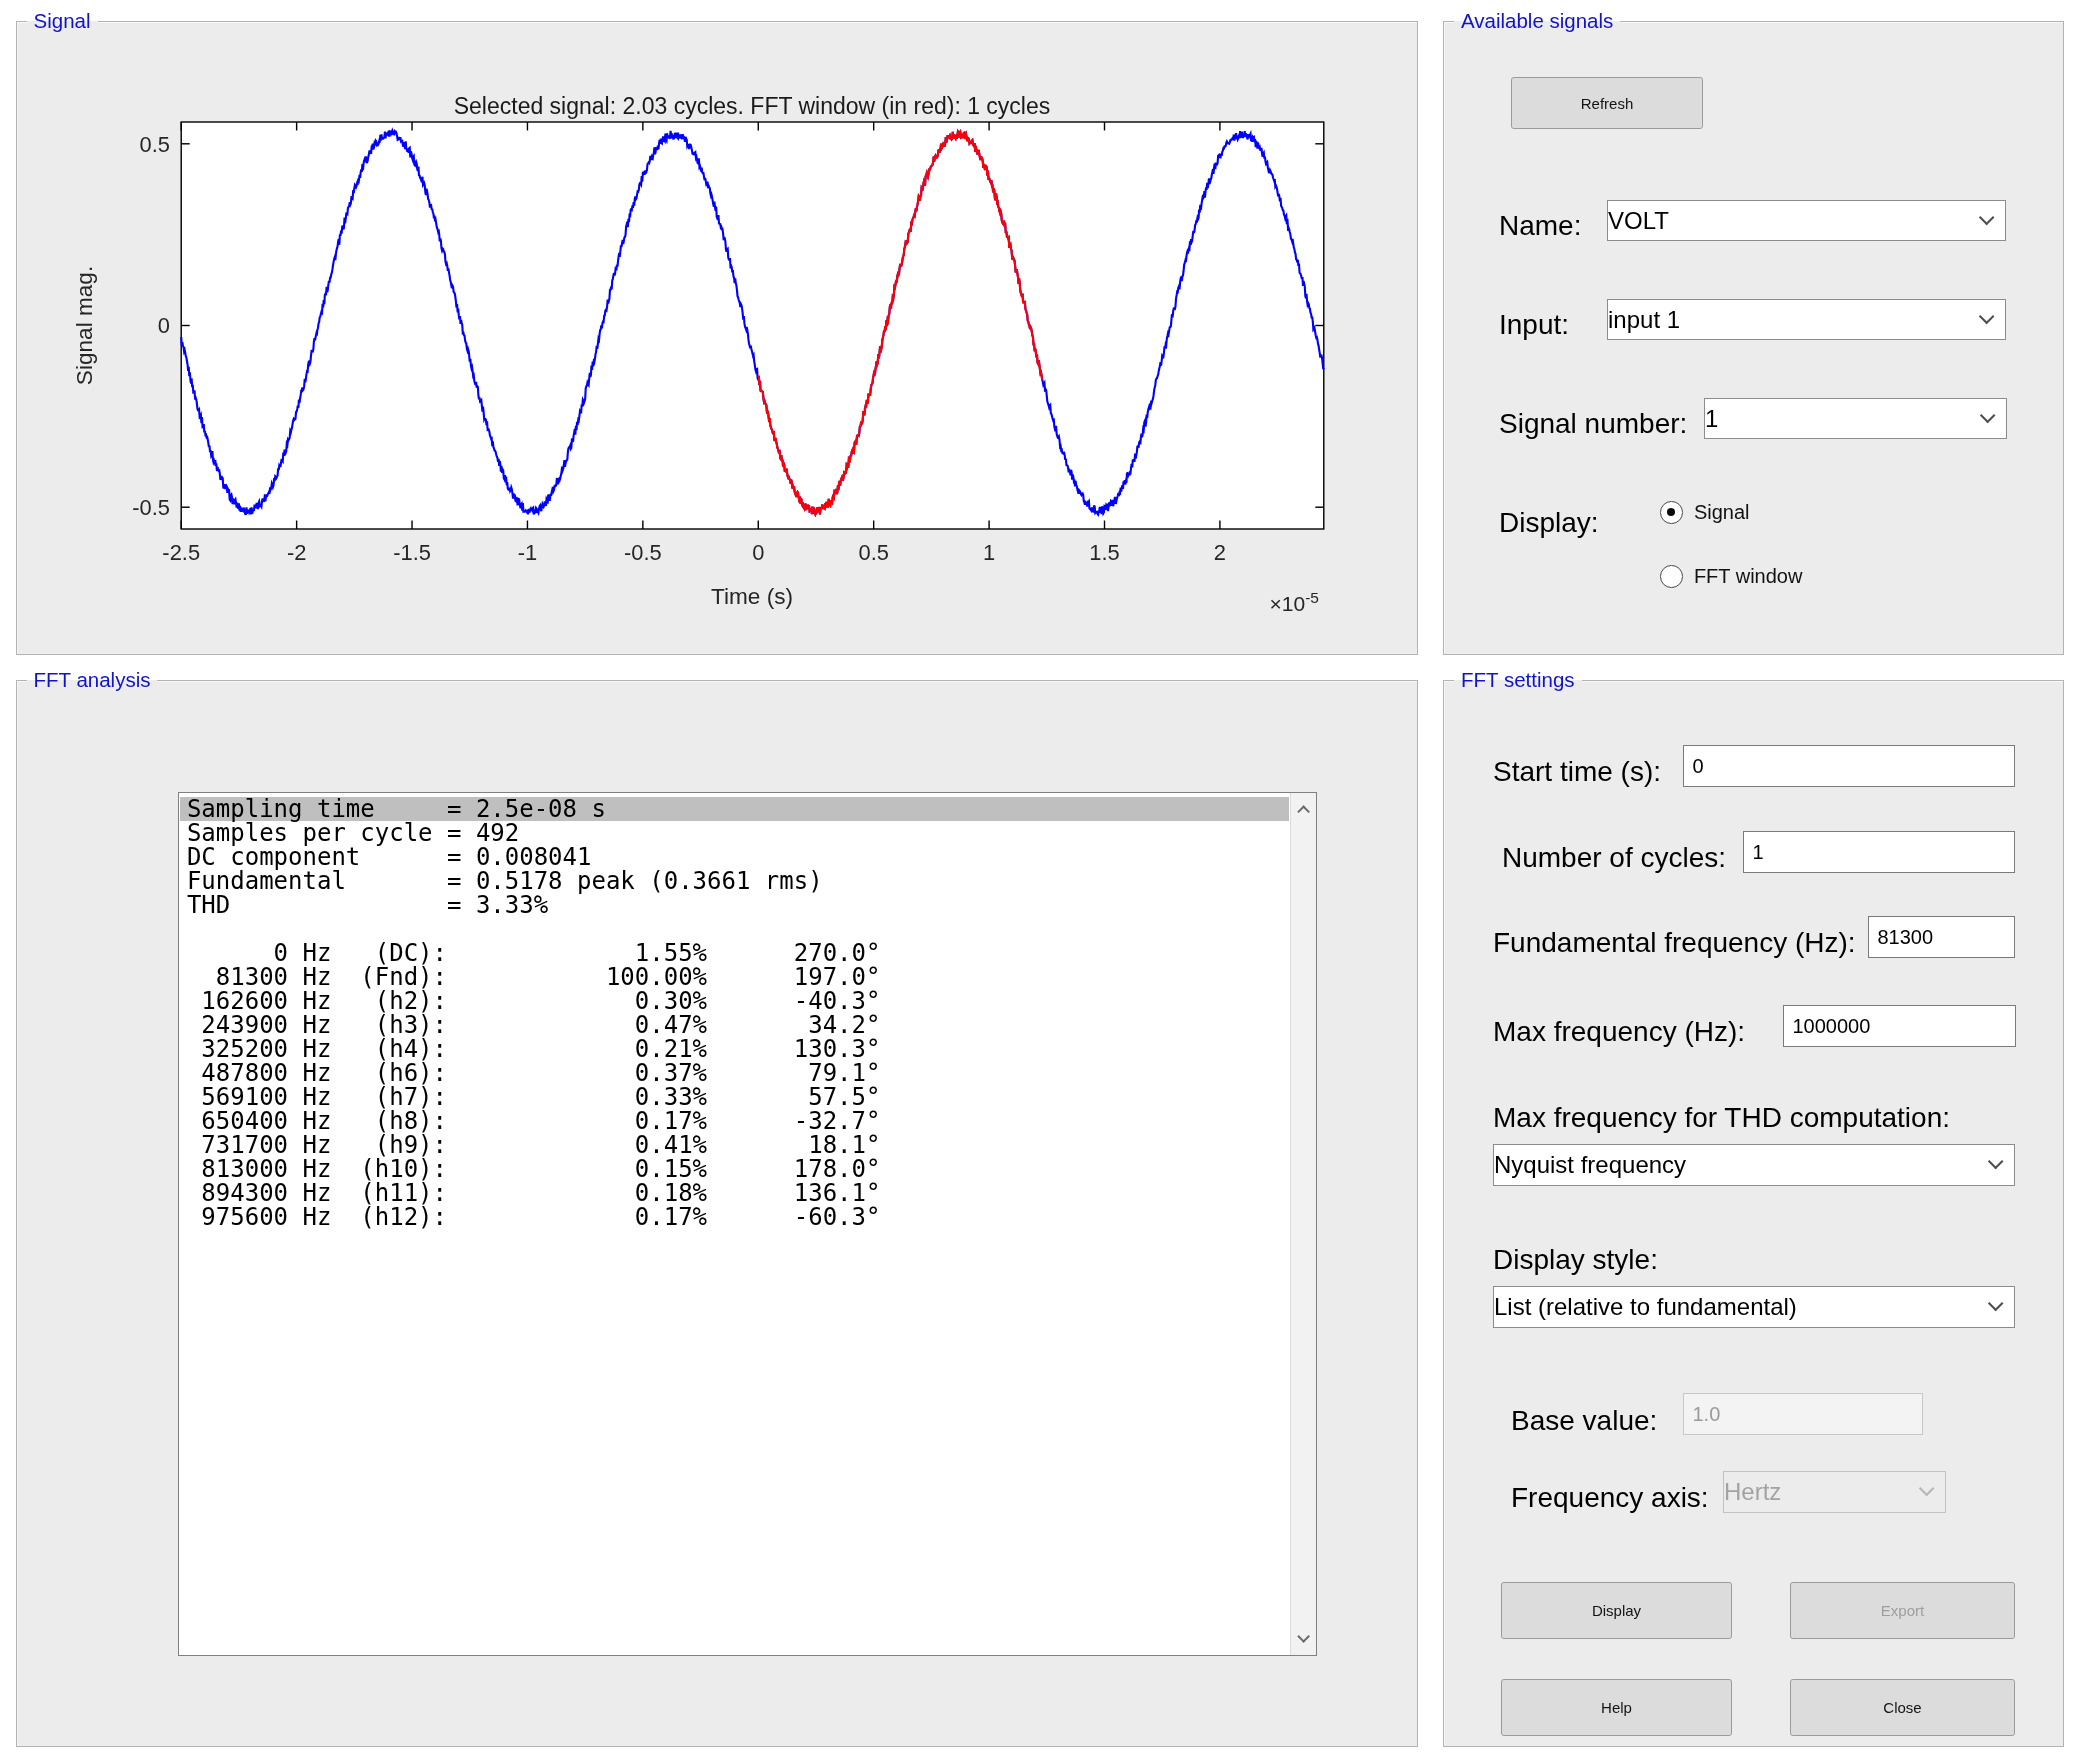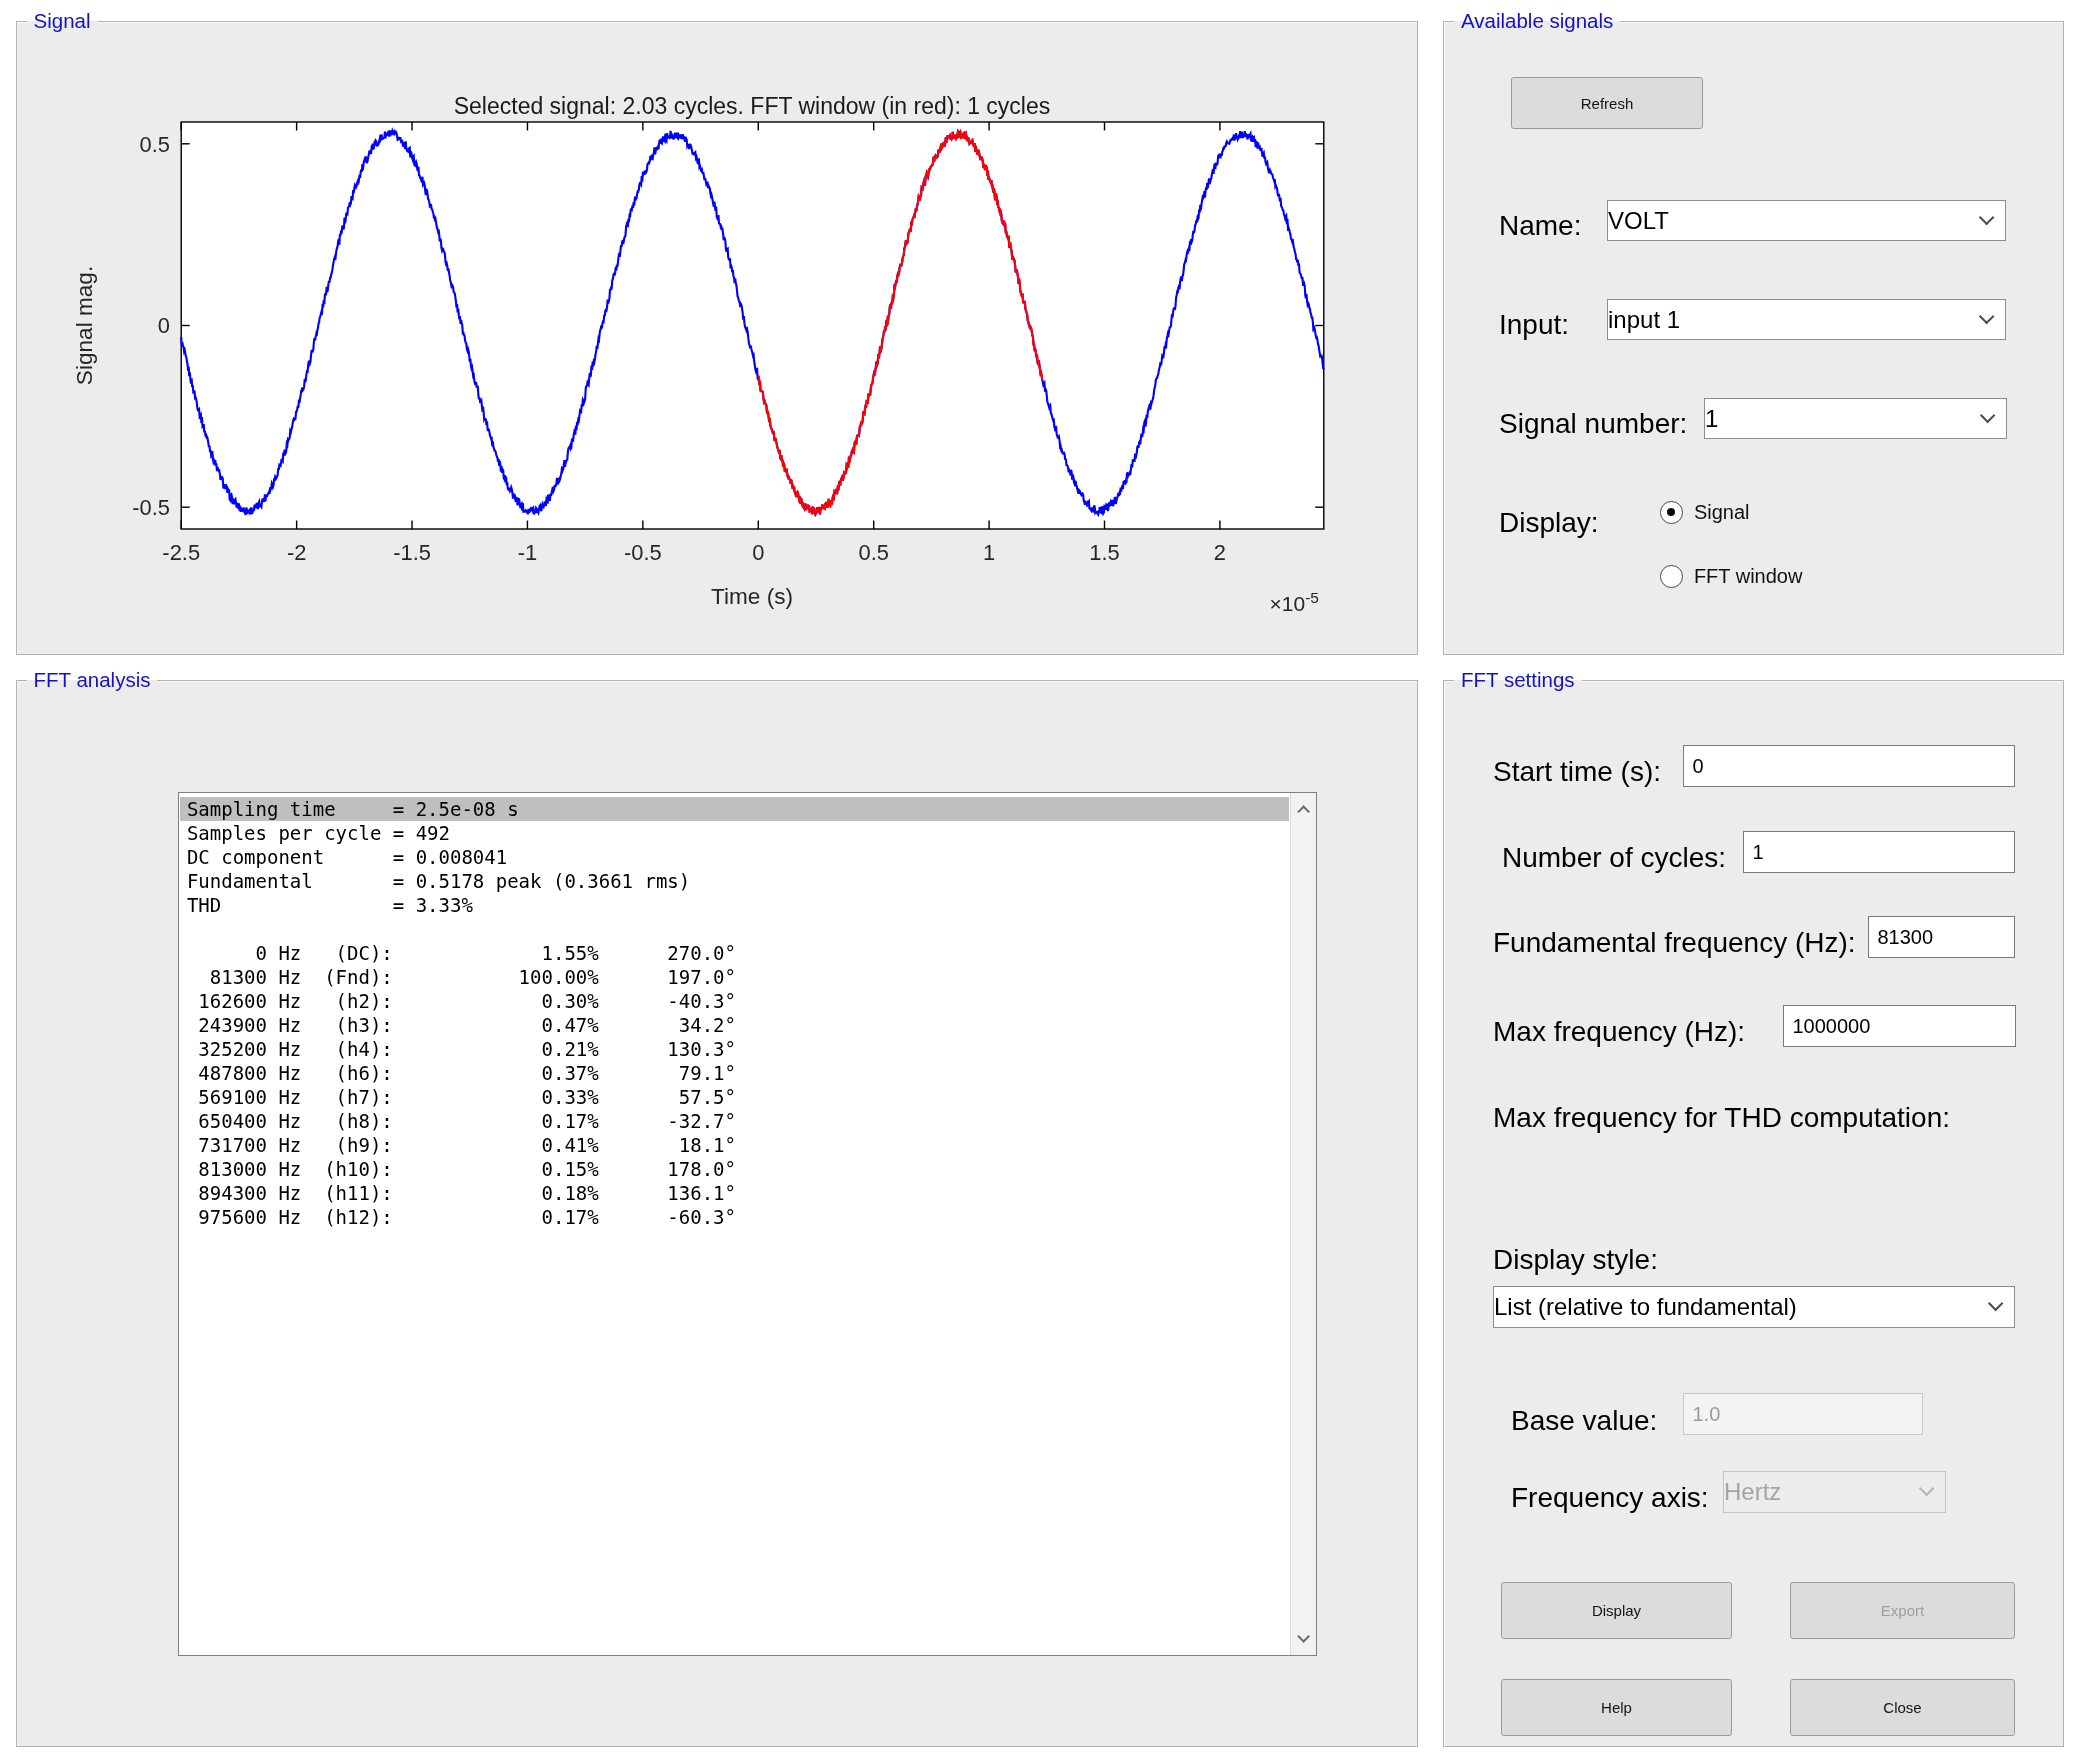--- a/index.html
+++ b/index.html
@@ -40,21 +40,21 @@
   .combo.disabled .chev { border-color:#b6b6b6; }
 
   .radio-row { position:absolute; display:flex; align-items:center; gap:11.3px; }
   .radio-circle { width:22.6px; height:22.6px; border-radius:50%; background:#fff; border:1.4px solid #4a4a4a; position:relative; flex:0 0 auto; }
   .radio-circle.checked::after { content:""; position:absolute; left:5.7px; top:5.7px; width:8.5px; height:8.5px; border-radius:50%; background:#0a0a0a; }
   .radio-label { font-size:20px; }
 
   
   .fft-text { position:absolute; left:161px; top:111px; width:1139px; height:864px; background:#fff; border:0.7px solid #808080; }
   .fft-lines { position:absolute; left:1.4px; top:4.2px; right:27px; font-family:"DejaVu Sans Mono",monospace;
-               font-size:19px; line-height:24px; color:#000; }
+               font-size:24px; line-height:24px; color:#000; }
   .fft-line { white-space:pre; padding-left:7px; }
   .fft-line.selected { background:#bfbfbf; }
   .fft-scrollbar { position:absolute; right:0; top:0; bottom:0; width:25.4px; background:#f2f2f2; border-left:0.7px solid #dcdcdc; }
   .sb-btn { position:absolute; left:0; width:100%; height:32.5px; display:flex; align-items:center; justify-content:center; }
   .sb-btn.up { top:0; } .sb-btn.down { bottom:0; }
   .sb-chev { width:9.2px; height:9.2px; border-right:2.1px solid #6a6a6a; border-bottom:2.1px solid #6a6a6a; }
   .sb-chev.up { transform:rotate(225deg) translate(-1.4px,-1.4px); }
   .sb-chev.down { transform:rotate(45deg) translate(-1.4px,-1.4px); }
 </style>
 </head>
@@ -195,20 +195,26 @@
   <div class="lbl" style="left:58px; top:161px;">Number of cycles:</div>
   <input class="tinput" style="left: 299px; top: 150px; width: 272px; height: 42px;" value="1">
 
   <div class="lbl" style="left:49px; top:246px;">Fundamental frequency (Hz):</div>
   <input class="tinput" style="left: 424px; top: 235px; width: 147px; height: 42px;" value="81300">
 
   <div class="lbl" style="left:49px; top:335px;">Max frequency (Hz):</div>
   <input class="tinput" style="left: 339px; top: 324px; width: 233px; height: 42px;" value="1000000">
 
   <div class="lbl" style="left:49px; top:421px;">Max frequency for THD computation:</div>
+  <div class="combo" style="left:49px; top:463px; width:522px; height:42px;">
+    <span>Nyquist frequency</span>
+    <span class="combo-arrow">
+        <span class="chev"></span>
+      </span>
+  </div>
 
   <div class="lbl" style="left:49px; top:563px;">Display style:</div>
   <div class="combo" style="left:49px; top:605px; width:522px; height:42px;">
     <span>List (relative to fundamental)</span>
     <span class="combo-arrow">
         <span class="chev"></span>
       </span>
   </div>
 
   <div class="lbl" style="left:67px; top:724px;">Base value:</div>

